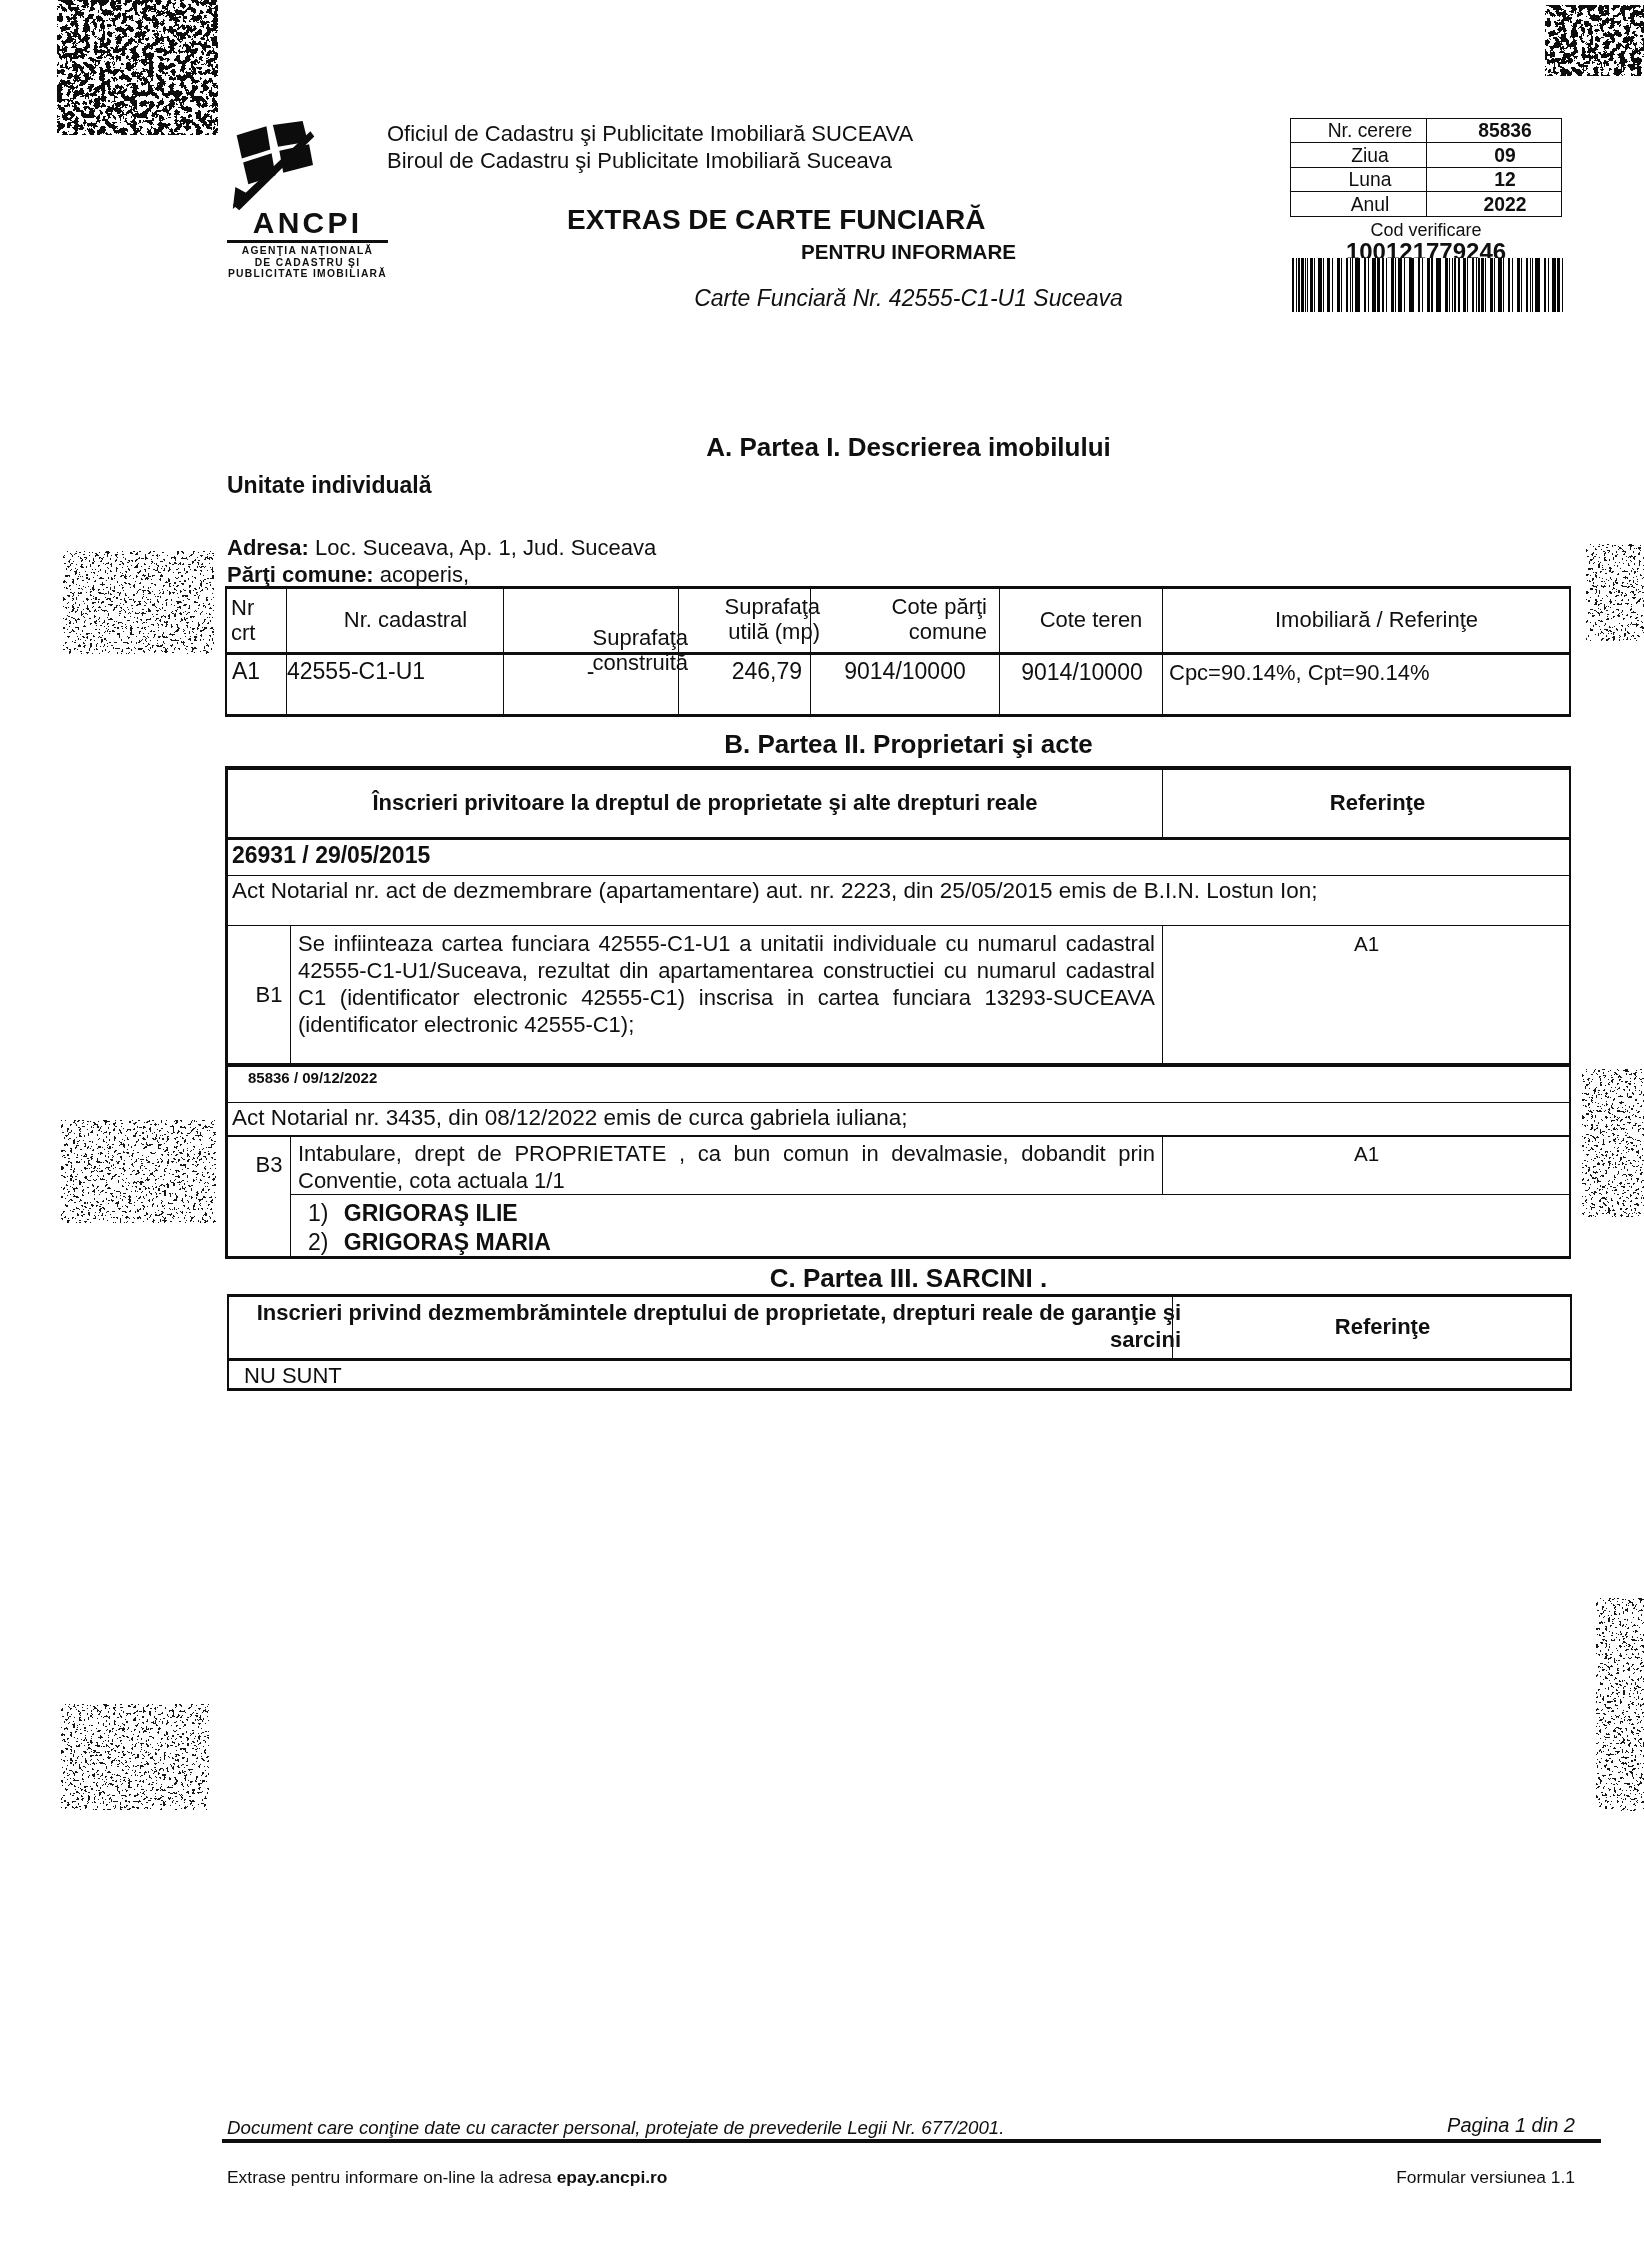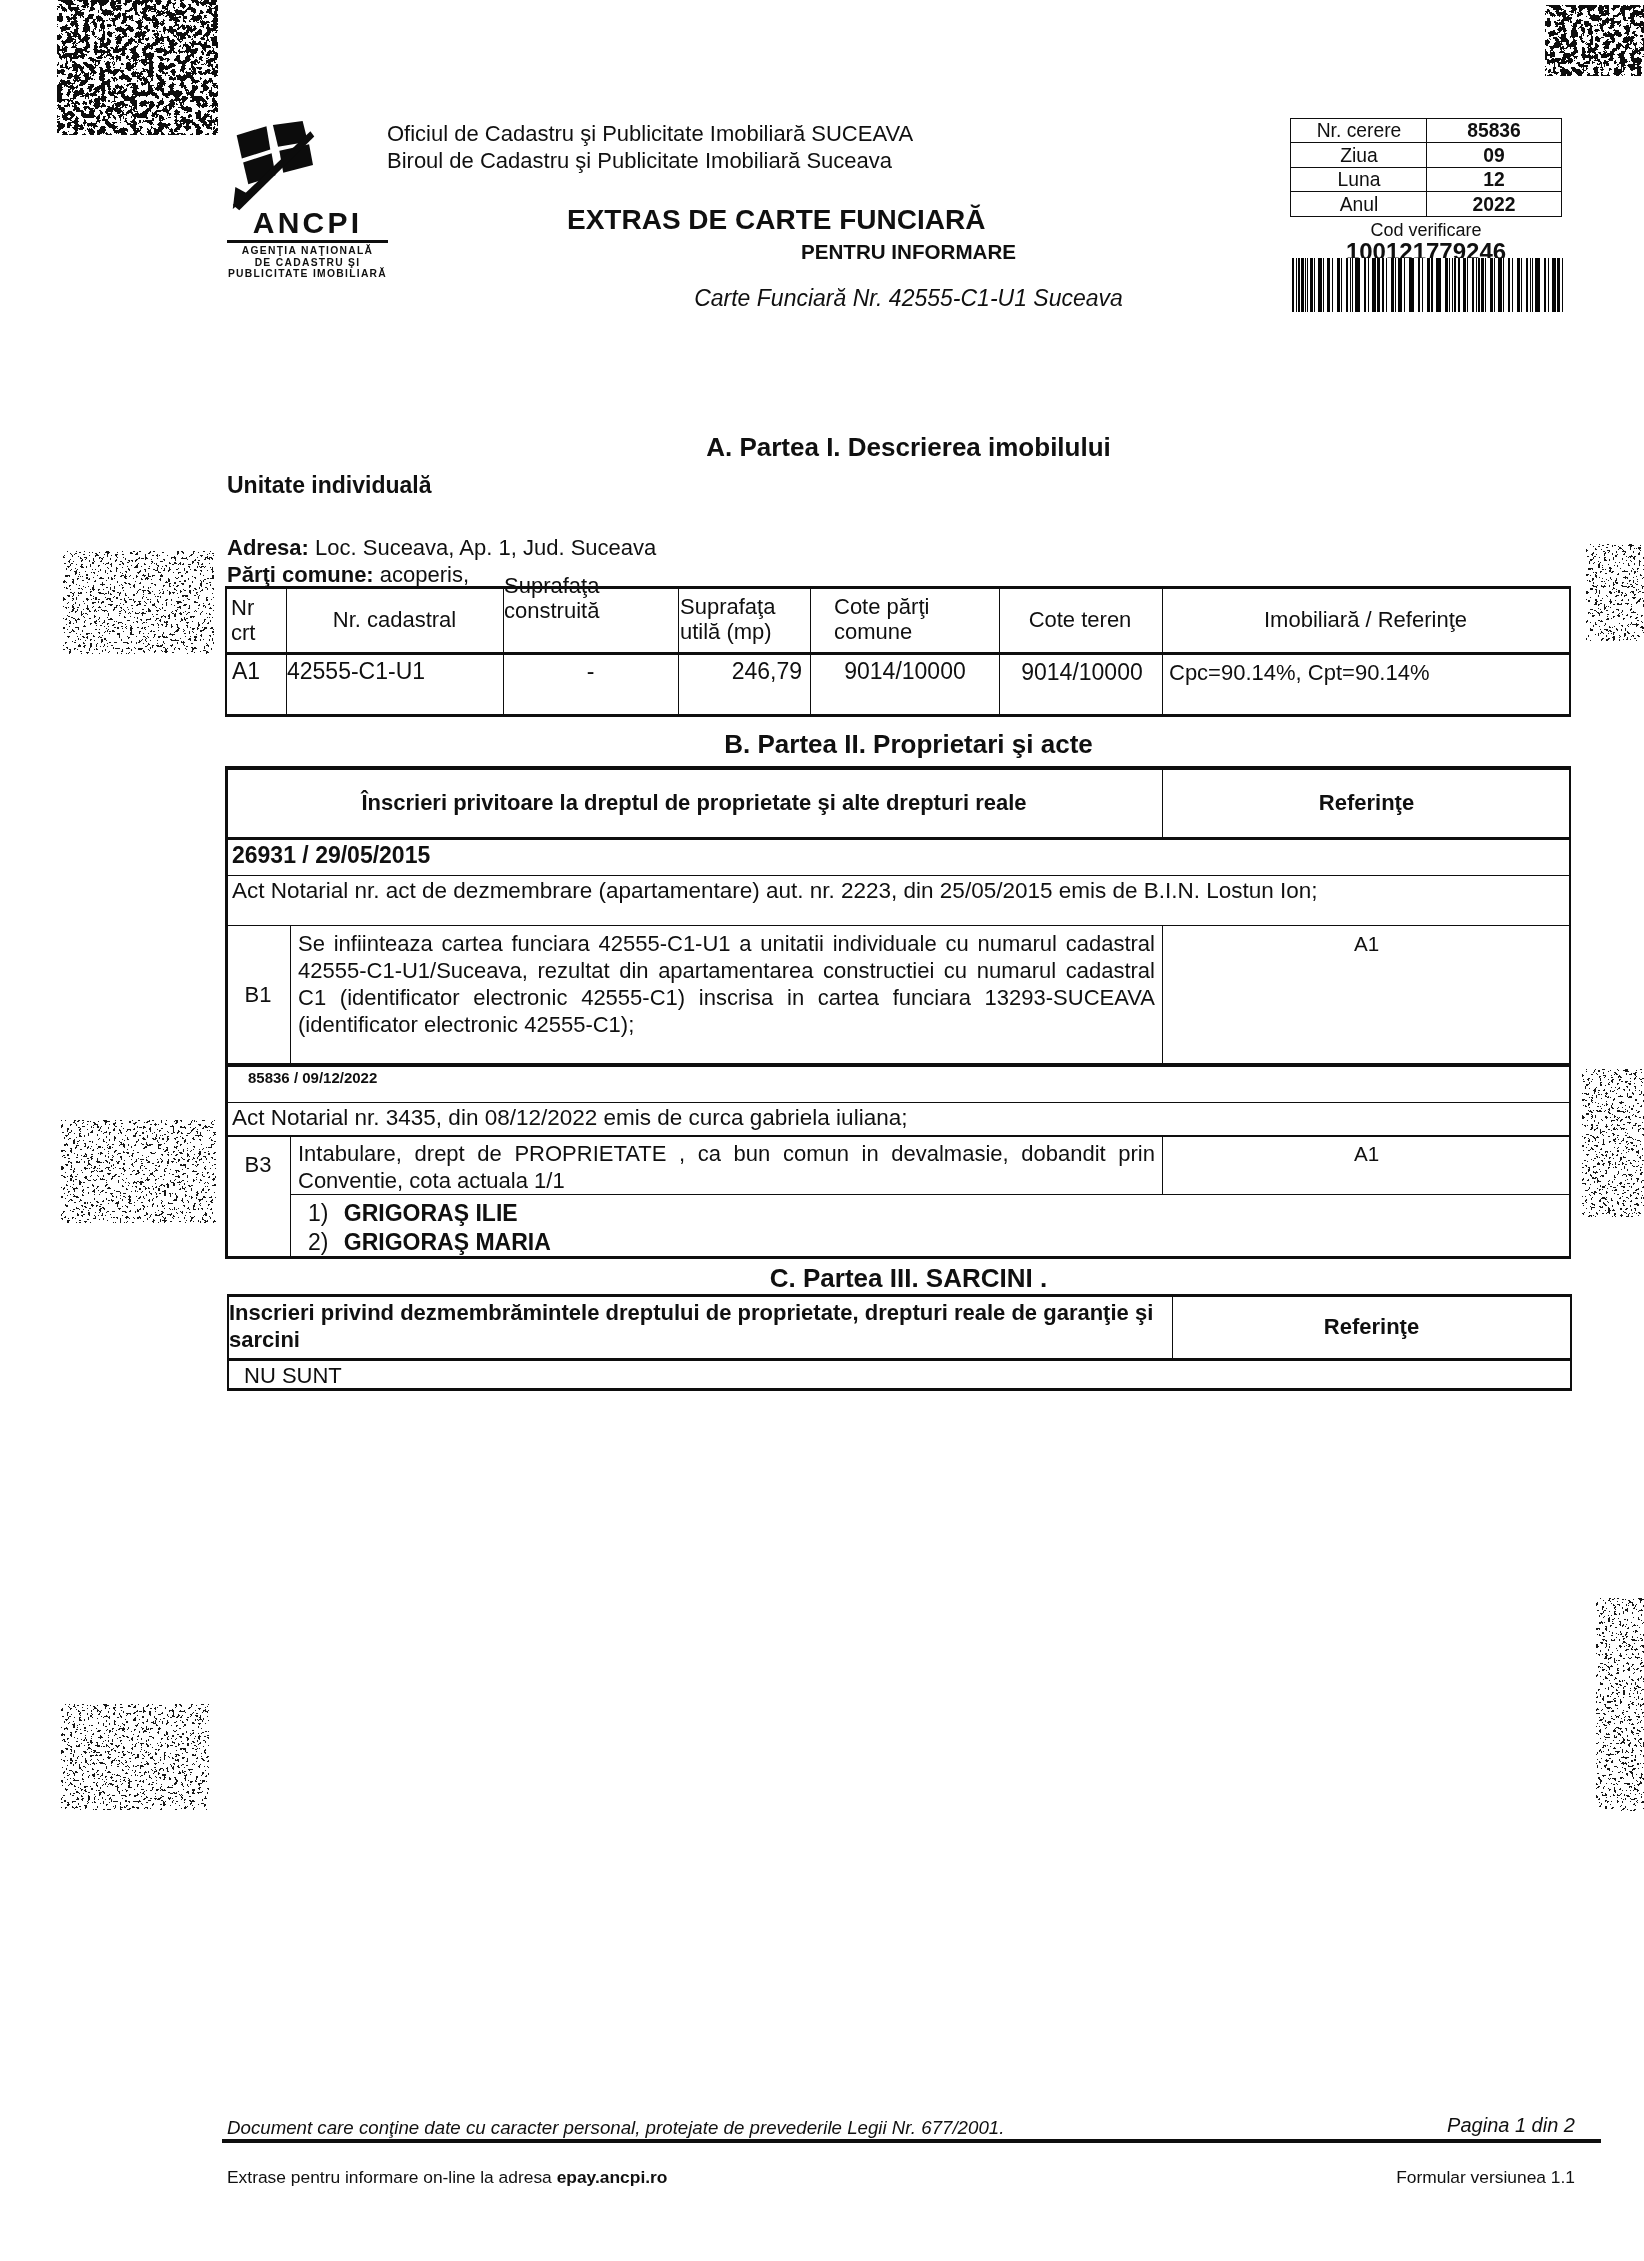--- a/index.html
+++ b/index.html
@@ -3,21 +3,21 @@
 <meta charset="utf-8">
 <style>
   html,body{margin:0;padding:0;}
   body{width:1644px;height:2261px;position:relative;background:#fff;color:#101010;
        font-family:"Liberation Sans",sans-serif;overflow:hidden;}
   .abs{position:absolute;}
   .hl{position:absolute;background:#0e0e0e;height:1.9px;}
   .vl{position:absolute;background:#0e0e0e;width:1.9px;}
   .b{font-weight:bold;}
   .i{font-style:italic;}
-  .ctr{display:flex;align-items:center;justify-content:center;text-align:left;}
+  .ctr{display:flex;align-items:center;justify-content:center;text-align:right;padding-left:11px;}
   .just{text-align:justify;}
   .hdr-cell{font-size:22px;line-height:1.12;}
   .cell{font-size:23px;}
   .small{font-size:19.3px;}
   .barcode{background-color:#fff;background-image:
     repeating-linear-gradient(90deg,#050505 0 1.9px,transparent 1.9px 3.9px,#050505 3.9px 5.2px,transparent 5.2px 9px,#050505 9px 12.2px,transparent 12.2px 13.5px,#050505 13.5px 14px,transparent 14px 18px),
     repeating-linear-gradient(90deg,#050505 0 1.3px,transparent 1.3px 5.8px,#050505 5.8px 7.7px,transparent 7.7px 15px,#050505 15px 15.5px,transparent 15.5px 20px);}
   .noise{position:absolute;}
 </style>
 </head>
@@ -129,21 +129,21 @@
 <div class="vl" style="left:286px;top:586px;height:131px;width:1.3px"></div>
 <div class="vl" style="left:503px;top:586px;height:131px;width:1.3px"></div>
 <div class="vl" style="left:678px;top:586px;height:131px;width:1.3px"></div>
 <div class="vl" style="left:810px;top:586px;height:131px;width:1.3px"></div>
 <div class="vl" style="left:999px;top:586px;height:131px;width:1.3px"></div>
 <div class="vl" style="left:1162px;top:586px;height:131px;width:1.3px"></div>
 <div class="vl" style="left:1569px;top:586px;height:131px"></div>
 
 <div class="abs hdr-cell" style="left:231px;top:596px;width:52px">Nr crt</div>
 <div class="abs ctr hdr-cell" style="left:287px;top:589px;width:215px;height:62px">Nr. cadastral</div>
-<div class="abs ctr hdr-cell" style="left:504px;top:568px;width:173px;height:62px">Suprafaţa construită</div>
+<div class="abs ctr hdr-cell" style="left:504px;top:620px;width:173px;height:62px">Suprafaţa construită</div>
 <div class="abs ctr hdr-cell" style="left:680px;top:589px;width:129px;height:61px">Suprafaţa utilă (mp)</div>
 <div class="abs ctr hdr-cell" style="left:834px;top:589px;width:142px;height:62px">Cote părţi comune</div>
 <div class="abs ctr hdr-cell" style="left:1000px;top:589px;width:160px;height:62px">Cote teren</div>
 <div class="abs ctr hdr-cell" style="left:1163px;top:589px;width:405px;height:62px">Imobiliară / Referinţe</div>
 
 <div class="abs cell" style="left:232px;top:658px">A1</div>
 <div class="abs cell" style="left:287px;top:658px;width:215px;text-align:left">42555-C1-U1</div>
 <div class="abs cell" style="left:504px;top:658px;width:173px;text-align:center">-</div>
 <div class="abs cell" style="left:680px;top:658px;width:122px;text-align:right">246,79</div>
 <div class="abs cell" style="left:812px;top:658px;width:186px;text-align:center">9014/10000</div>

